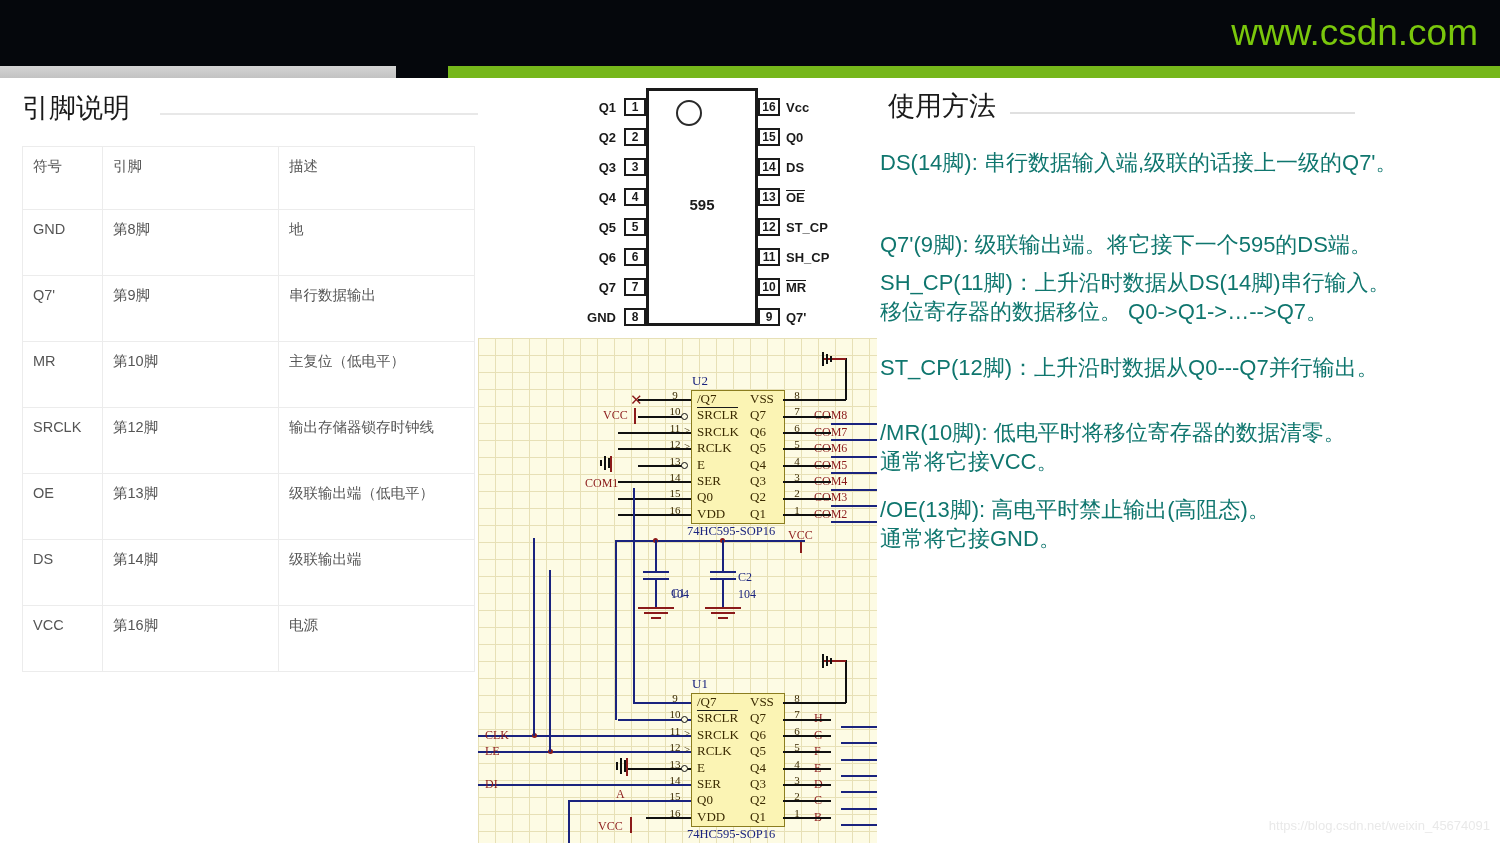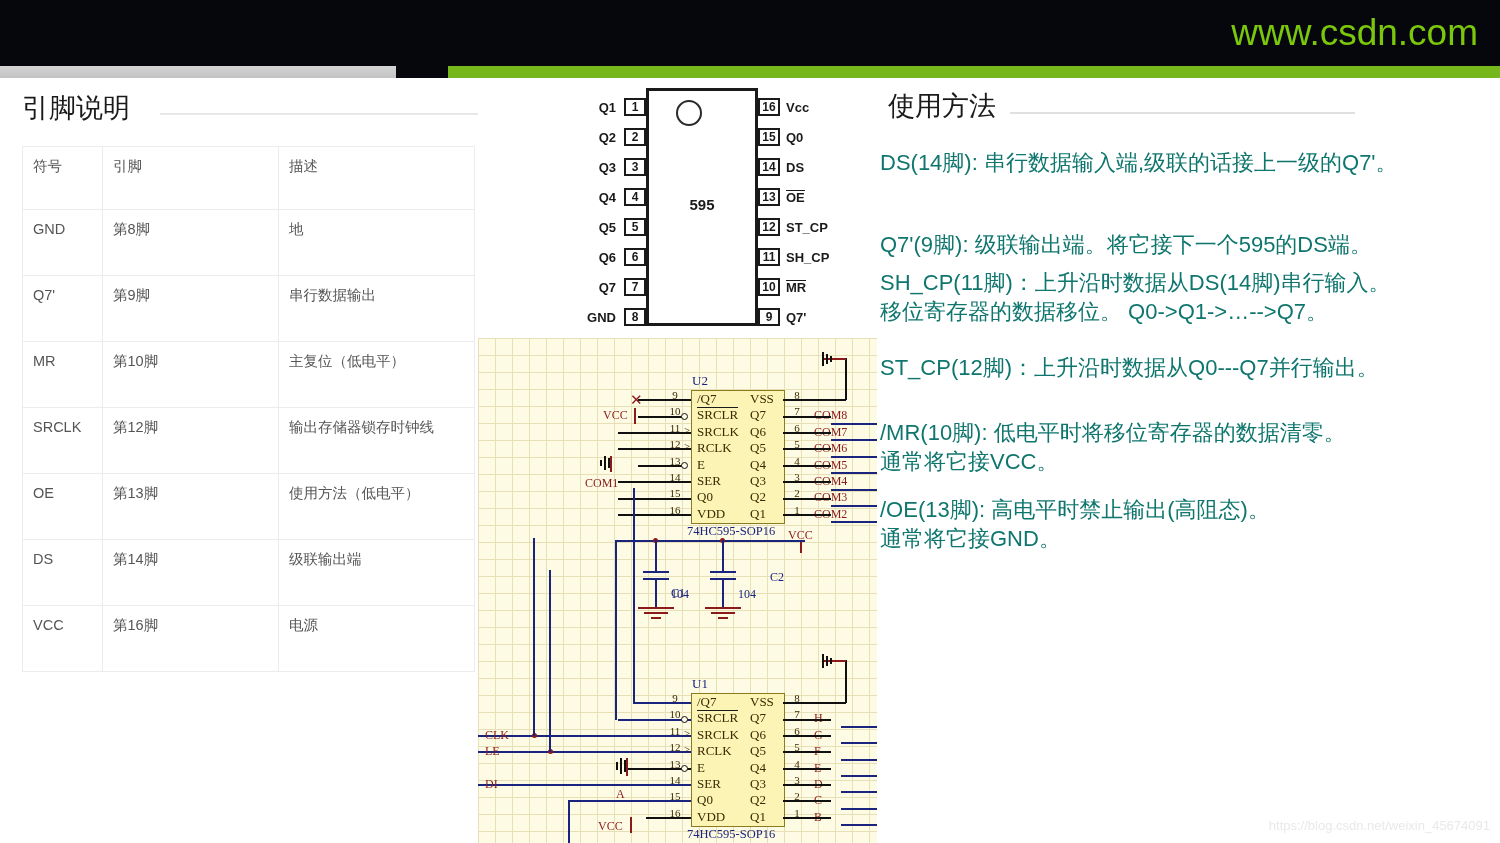--- a/index.html
+++ b/index.html
@@ -132,21 +132,21 @@
         <td>主复位（低电平）</td>
       </tr>
       <tr class="row">
         <td>SRCLK</td>
         <td>第12脚</td>
         <td>输出存储器锁存时钟线</td>
       </tr>
       <tr class="row">
         <td>OE</td>
         <td>第13脚</td>
-        <td>使用方法（低电平）</td>
+        <td>级联输出端（低电平）</td>
       </tr>
       <tr class="row">
         <td>DS</td>
         <td>第14脚</td>
         <td>级联输出端</td>
       </tr>
       <tr class="row">
         <td>VCC</td>
         <td>第16脚</td>
         <td>电源</td>
@@ -300,21 +300,21 @@
   <div class="cap" style="left:165px;top:233px;">
       <i></i>
       <i style="margin-top:5px;"></i>
     </div>
   <div class="cap" style="left:232px;top:233px;">
       <i></i>
       <i style="margin-top:5px;"></i>
     </div>
   <div class="caplbl" style="left:193px;top:232px;margin-top:16px;">C1</div>
   <div class="caplbl" style="left:193px;top:249px;">104</div>
-  <div class="caplbl" style="left:260px;top:232px;margin-left:32px;">C2</div>
+  <div class="caplbl" style="left:260px;top:232px;">C2</div>
   <div class="caplbl" style="left:260px;top:249px;">104</div>
   <div class="wire-b" style="left:177px;top:241px;width:1.5px;height:28px;"></div>
   <div class="wire-b" style="left:244px;top:241px;width:1.5px;height:28px;"></div>
   <div class="wire-r" style="left:160px;top:269px;width:36px;height:2px;"></div>
   <div class="wire-r" style="left:166px;top:274px;width:24px;height:2px;"></div>
   <div class="wire-r" style="left:173px;top:279px;width:10px;height:2px;"></div>
   <div class="wire-r" style="left:227px;top:269px;width:36px;height:2px;"></div>
   <div class="wire-r" style="left:233px;top:274px;width:24px;height:2px;"></div>
   <div class="wire-r" style="left:240px;top:279px;width:10px;height:2px;"></div>
 

